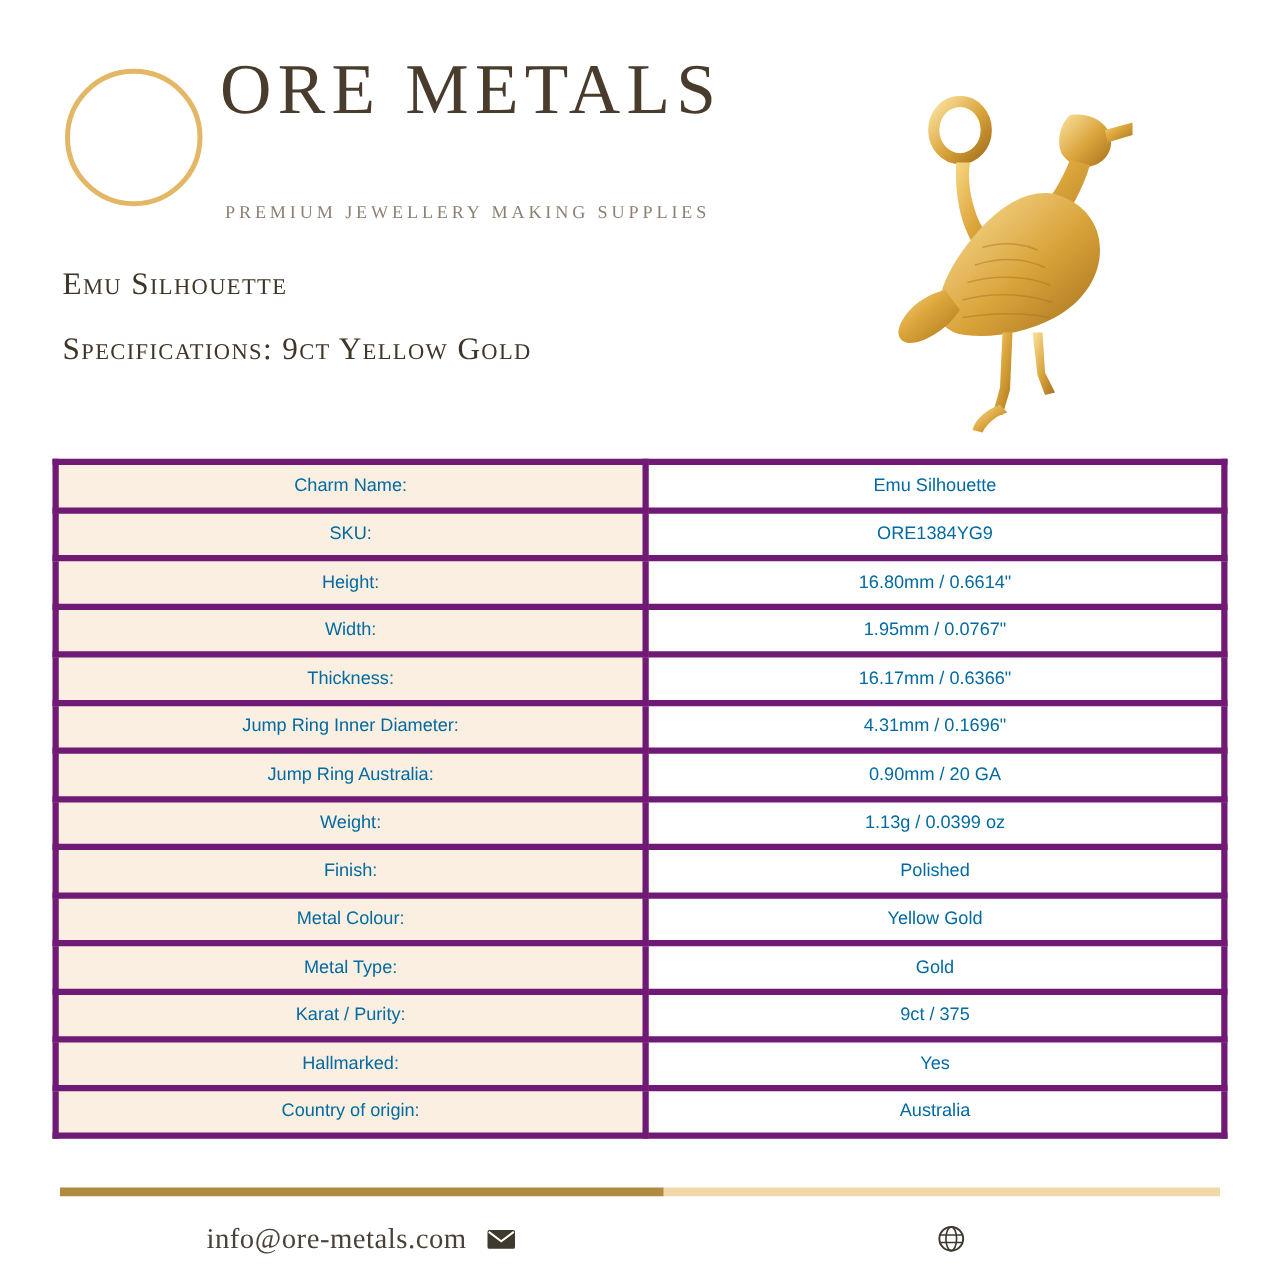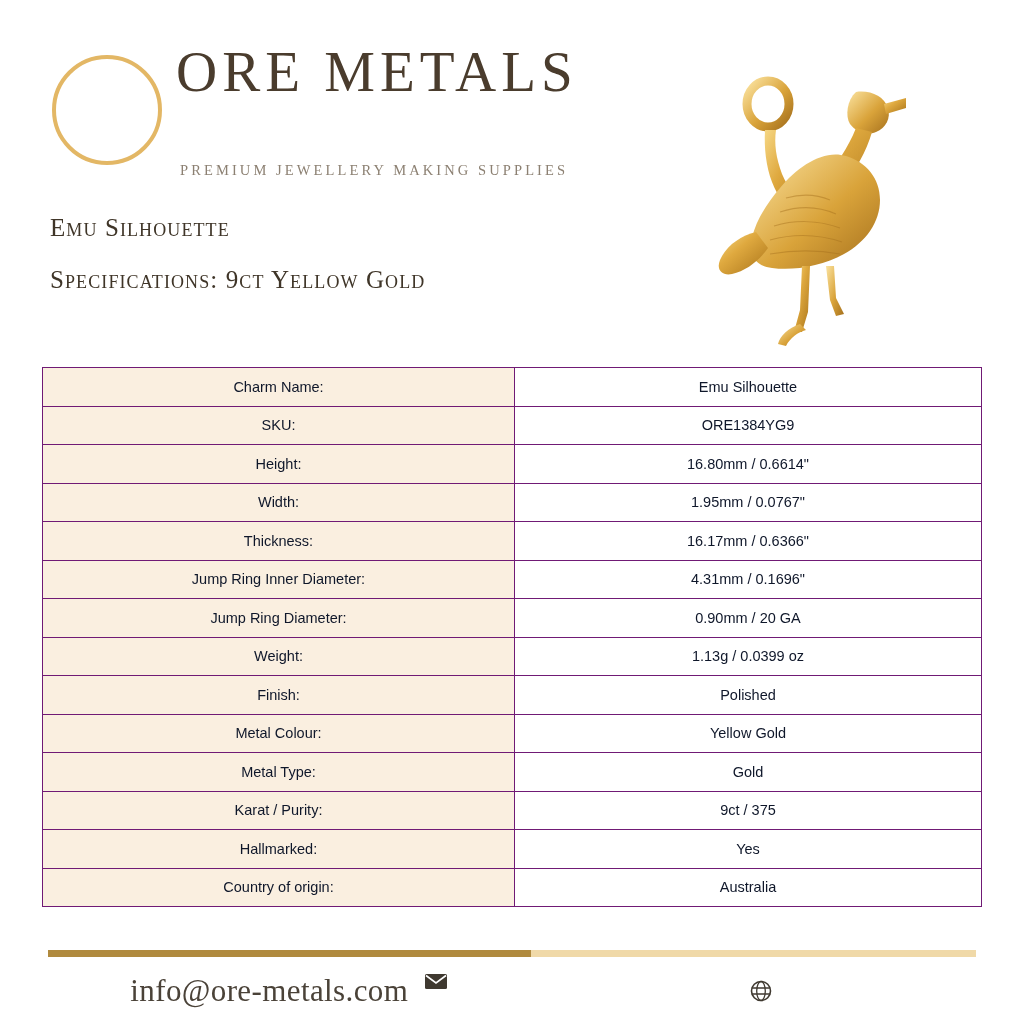--- a/index.html
+++ b/index.html
@@ -94,23 +94,23 @@
   .spec-table {
     position: absolute;
     top: 367px;
     left: 42px;
     width: 940px;
     border-collapse: collapse;
     table-layout: fixed;
   }
   .spec-table td {
     height: 38.5px;
-    border: 1px solid #701a75;
+    border: 5px solid #701a75;
     font-size: 14.5px;
-    color: #0f172a;
+    color: #0369a1;
     text-align: center;
     vertical-align: middle;
     padding: 0 6px;
   }
   .spec-table td.label {
     width: 472px;
     background: #faefe0;
   }
   .spec-table td.value {
     background: #ffffff;
@@ -132,23 +132,23 @@
     position: absolute;
     top: 968px;
     left: 48px;
     width: 928px;
     height: 46px;
     display: flex;
     align-items: center;
   }
   .footer-cell {
     display: flex;
-    align-items: flex-start;
+    align-items: center;
     font-family: "Liberation Serif", serif;
-    font-size: 31px;
+    font-size: 23px;
     color: #4a4238;
     letter-spacing: 0.4px;
   }
   .footer-left { width: 52%; justify-content: center; }
   .footer-right { flex: 1; justify-content: center; }
   .footer-cell .ico { margin-left: 16px; display: inline-flex; }
 </style>
 </head>
 <body>
 
@@ -237,21 +237,21 @@
         </tr>
       <tr>
           <td class="label">Thickness:</td>
           <td class="value">16.17mm / 0.6366"</td>
         </tr>
       <tr>
           <td class="label">Jump Ring Inner Diameter:</td>
           <td class="value">4.31mm / 0.1696"</td>
         </tr>
       <tr>
-          <td class="label">Jump Ring Diameter:</td>
+          <td class="label">Jump Ring Australia:</td>
           <td class="value">0.90mm / 20 GA</td>
         </tr>
       <tr>
           <td class="label">Weight:</td>
           <td class="value">1.13g / 0.0399 oz</td>
         </tr>
       <tr>
           <td class="label">Finish:</td>
           <td class="value">Polished</td>
         </tr>

